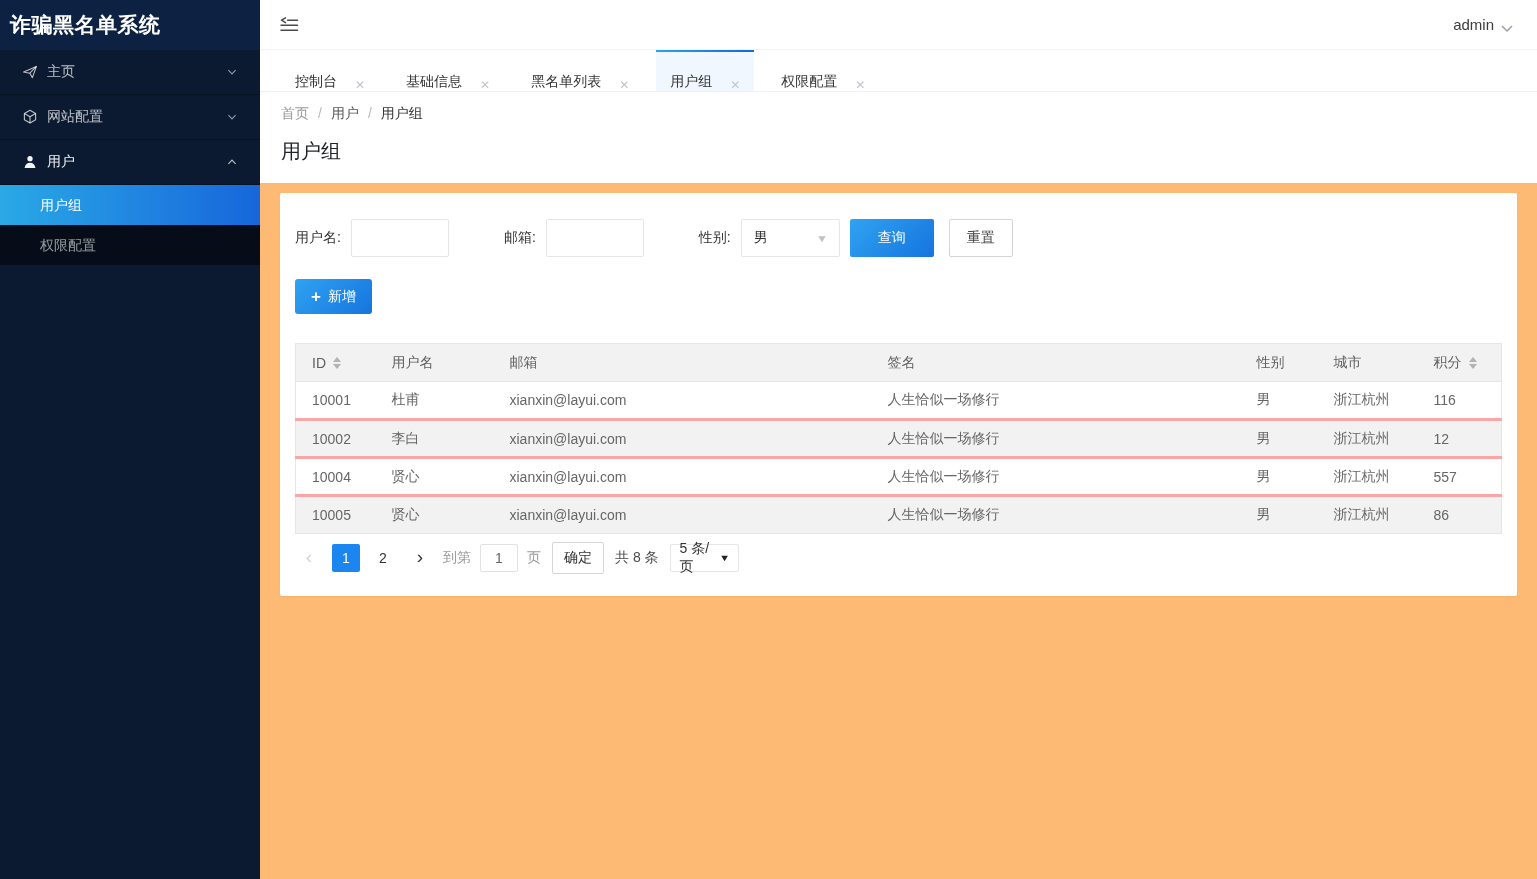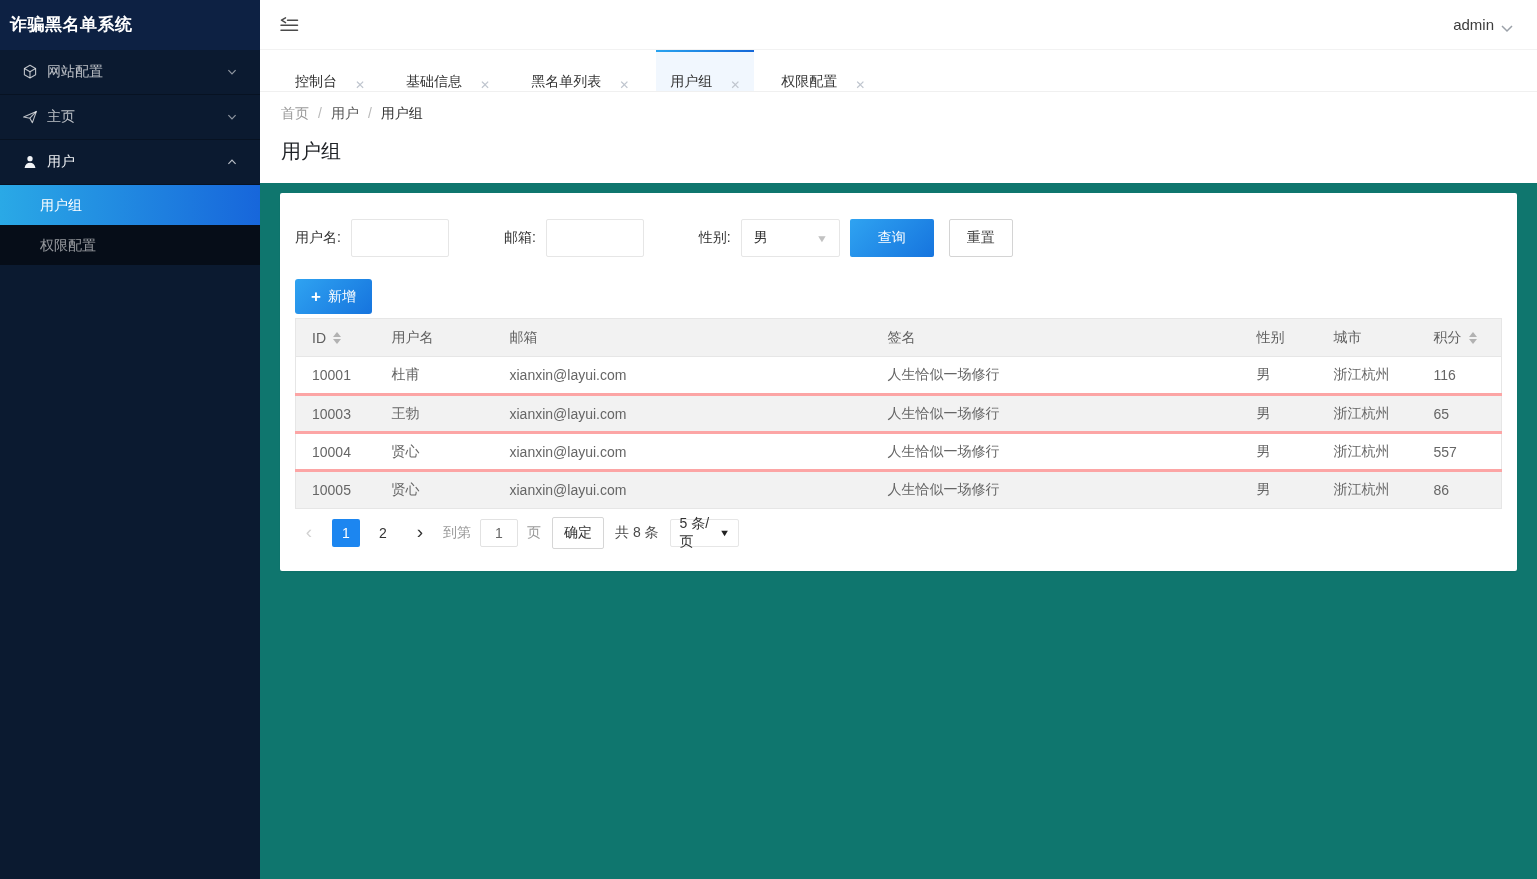--- a/index.html
+++ b/index.html
@@ -3,21 +3,21 @@
 <meta charset="utf-8">
 <style>
   * { margin:0; padding:0; box-sizing:border-box; }
   html,body { width:1537px; height:879px; overflow:hidden;
     font-family:"Liberation Sans","DejaVu Sans",sans-serif; font-size:14px; background:#fff; }
   .app { display:flex; width:100%; height:100%; }
 
   
   .sidebar { width:260px; height:100%; background:#0b1a30; flex:0 0 260px; }
   .logo { height:50px; line-height:50px; padding:0 10px; background:#0d2143;
-          color:#fff; font-size:17px; font-weight:700; letter-spacing:.5px; }
+          color:#fff; font-size:21px; font-weight:700; letter-spacing:.5px; }
   .nav-item { height:45px; display:flex; align-items:center; padding:0 22px;
               color:rgba(255,255,255,.72); cursor:pointer; border-bottom:1px solid rgba(0,0,0,.28);
               background:#0b1a30; }
   .nav-item.bright { color:#f2f4f7; }
   .nav-item .nav-ic { display:inline-flex; width:16px; margin-right:9px; }
   .nav-item .chev { margin-left:auto; display:inline-flex; opacity:.75; }
   .submenu { background:#060d18; }
   .sub-item { height:40px; line-height:40px; padding-left:40px; color:rgba(255,255,255,.58); cursor:pointer; }
   .sub-item.active { background:linear-gradient(90deg,#2aa9e6 0%,#1766db 100%); color:#fff; }
 
@@ -39,21 +39,21 @@
   .tab.active::before { content:""; position:absolute; top:0; left:0; right:0; height:2px;
          background:linear-gradient(90deg,#29a3ef,#1467d8); }
 
   .pagehead { background:#fff; padding:13px 0 18px 21px; }
   .crumbs { font-size:14px; color:#999; }
   .crumbs .sep { margin:0 9px; color:#b9b9b9; }
   .crumbs .c1 { color:#555; }
   .crumbs .c2 { color:#333; }
   .page-title { font-size:20px; font-weight:500; color:#1f2226; margin-top:15px; }
 
-  .bodyarea { flex:1; background:#0f766e; padding:10px 20px; overflow:hidden; }
+  .bodyarea { flex:1; background:#fdba74; padding:10px 20px; overflow:hidden; }
   .card { background:#fff; border-radius:2px; box-shadow:0 1px 2px rgba(0,0,0,.05);
           padding:15px 15px 22px; }
 
   
   .filter-row { display:flex; align-items:center; margin-top:11px; }
   .filter-row label { color:#333; margin-right:10px; }
   .inp { width:98px; height:38px; border:1px solid #e6e6e6; border-radius:2px;
          padding:0 10px; font-size:14px; color:#666; outline:none; }
   .gap { width:55px; }
   .sel { width:99px; height:38px; border:1px solid #e6e6e6; border-radius:2px; background:#fff;
@@ -63,21 +63,21 @@
          font-size:14px; cursor:pointer; background:linear-gradient(135deg,#2fa3f1,#1674de); }
   .btn-plain { height:38px; padding:0 18px; background:#fff; border:1px solid #d4d4d4;
          border-radius:2px; color:#444; font-size:14px; cursor:pointer; }
   .btn-search { margin-left:10px; width:84px; padding:0; }
   .btn-reset { margin-left:15px; width:64px; padding:0; }
   .btn-add { margin-top:22px; height:35px; display:inline-flex; align-items:center; gap:7px;
          padding:0 16px; border-radius:3px; }
   .btn-add .plus { font-size:17px; font-weight:700; line-height:1; }
 
   
-  table { width:1206px; border-collapse:collapse; margin-top:4px; border:1px solid #e6e6e6;
+  table { width:1206px; border-collapse:collapse; margin-top:29px; border:1px solid #e6e6e6;
           table-layout:fixed; }
   th, td { height:38px; padding:0 0 0 16px; text-align:left; font-weight:400;
            overflow:hidden; white-space:nowrap; }
   thead tr { background:#f2f2f2; }
   th { color:#5f5f5f; border-bottom:1px solid #e6e6e6; }
   td { color:#666; border-bottom:3px solid #fca5a5; }
   tbody tr:nth-child(even) { background:#f2f2f2; }
   tbody tr:last-child td { border-bottom:none; }
   .th-flex { display:flex; align-items:center; }
   .sort { display:inline-flex; flex-direction:column; gap:2px; margin-left:7px; cursor:pointer; }
@@ -109,41 +109,41 @@
 <body>
 
 <div class="app">
 
   <aside class="sidebar">
     <div class="logo">诈骗黑名单系统</div>
 
     <div class="nav-item">
       <span class="nav-ic">
         <svg width="16" height="16" viewBox="0 0 20 20" fill="none" stroke="currentColor" stroke-width="1.4" stroke-linejoin="round">
+          <path d="M2 10 L18 3 L13 17 L9.8 11.5 Z"></path>
+            <path d="M9.8 11.5 L18 3"></path>
+        </svg>
+      </span>
+      <span>主页</span>
+      <span class="chev">
+        <svg width="12" height="12" viewBox="0 0 20 20" fill="none" stroke="currentColor" stroke-width="2">
+            <polyline points="4,7 10,13 16,7"></polyline>
+          </svg>
+      </span>
+    </div>
+
+    <div class="nav-item">
+      <span class="nav-ic">
+        <svg width="16" height="16" viewBox="0 0 20 20" fill="none" stroke="currentColor" stroke-width="1.4" stroke-linejoin="round">
           <path d="M10 1.5 L17 5.6 V13.4 L10 17.5 L3 13.4 V5.6 Z"></path>
             <path d="M3 5.6 L10 9.6 L17 5.6"></path>
             <path d="M10 9.6 V17.5"></path>
         </svg>
       </span>
       <span>网站配置</span>
-      <span class="chev">
-        <svg width="12" height="12" viewBox="0 0 20 20" fill="none" stroke="currentColor" stroke-width="2">
-            <polyline points="4,7 10,13 16,7"></polyline>
-          </svg>
-      </span>
-    </div>
-
-    <div class="nav-item">
-      <span class="nav-ic">
-        <svg width="16" height="16" viewBox="0 0 20 20" fill="none" stroke="currentColor" stroke-width="1.4" stroke-linejoin="round">
-          <path d="M2 10 L18 3 L13 17 L9.8 11.5 Z"></path>
-            <path d="M9.8 11.5 L18 3"></path>
-        </svg>
-      </span>
-      <span>主页</span>
       <span class="chev">
         <svg width="12" height="12" viewBox="0 0 20 20" fill="none" stroke="currentColor" stroke-width="2">
             <polyline points="4,7 10,13 16,7"></polyline>
           </svg>
       </span>
     </div>
 
     <div class="nav-item bright">
       <span class="nav-ic">
         <svg width="16" height="16" viewBox="0 0 20 20" fill="currentColor">
@@ -279,27 +279,27 @@
             <tr>
               <td>10001</td>
               <td>杜甫</td>
               <td>xianxin@layui.com</td>
               <td>人生恰似一场修行</td>
               <td>男</td>
               <td>浙江杭州</td>
               <td>116</td>
             </tr>
             <tr>
-              <td>10003</td>
-              <td>王勃</td>
+              <td>10002</td>
+              <td>李白</td>
               <td>xianxin@layui.com</td>
               <td>人生恰似一场修行</td>
               <td>男</td>
               <td>浙江杭州</td>
-              <td>65</td>
+              <td>12</td>
             </tr>
             <tr>
               <td>10004</td>
               <td>贤心</td>
               <td>xianxin@layui.com</td>
               <td>人生恰似一场修行</td>
               <td>男</td>
               <td>浙江杭州</td>
               <td>557</td>
             </tr>

